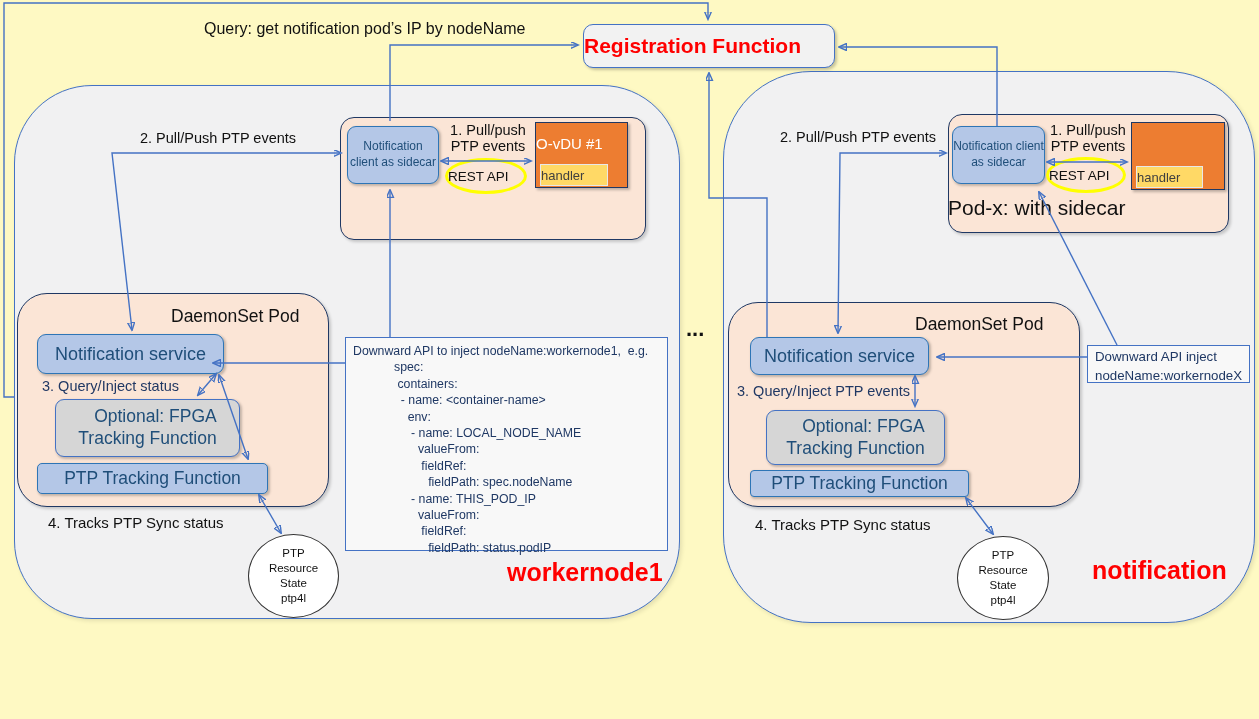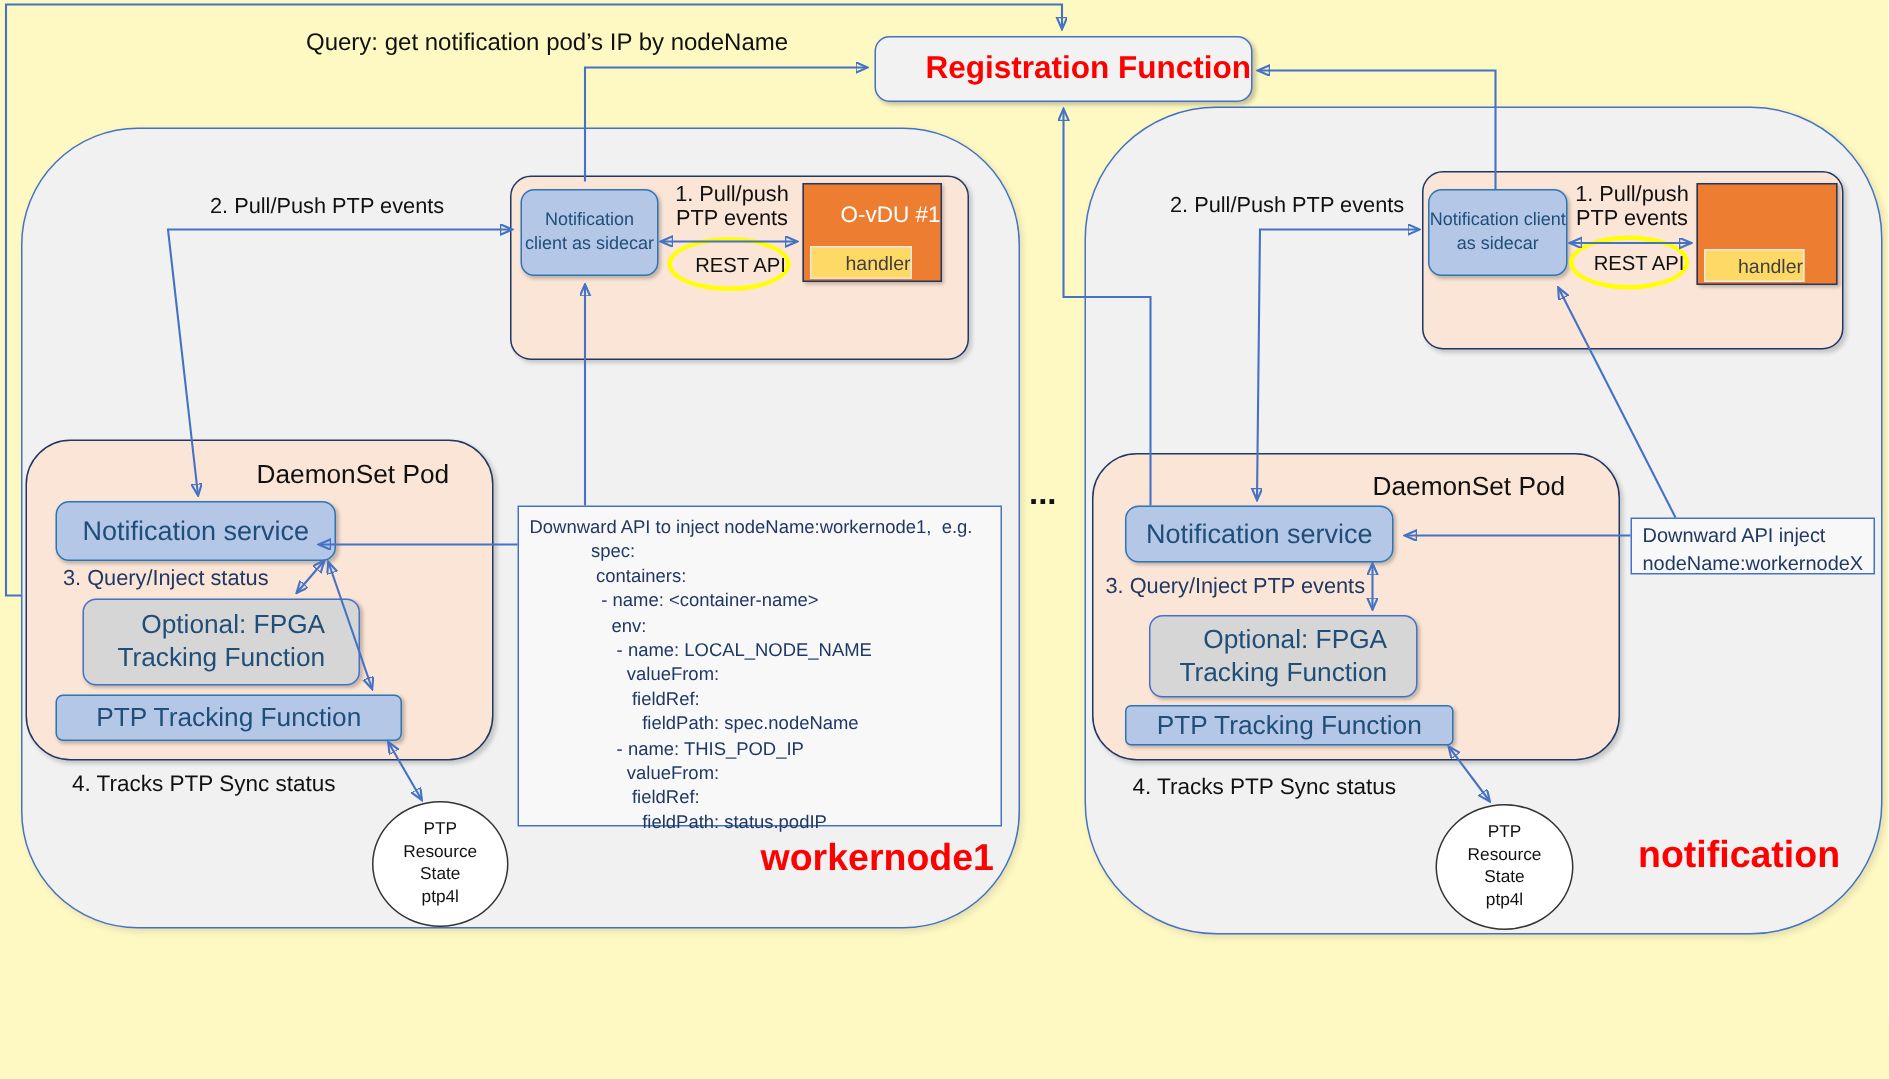--- a/index.html
+++ b/index.html
@@ -9,21 +9,21 @@
   .node{background:#f1f1f2;border:1.6px solid #4472c4;border-radius:80px;
         box-shadow:2px 2px 4px rgba(0,0,0,.10);}
   .peach{background:#fbe5d6;border:1.6px solid #1f3864;box-shadow:2px 2px 3px rgba(0,0,0,.18);}
   .bluebox{background:#b4c7e7;border:1.6px solid #2e75b6;color:#1f4e79;
            display:flex;align-items:center;justify-content:center;text-align:center;
            box-shadow:1.5px 1.5px 2.5px rgba(0,0,0,.22);}
   .graybox{background:#d6d6d6;border:1.4px solid #4472c4;color:#1f4e79;
            display:flex;align-items:center;justify-content:center;text-align:right;
            box-shadow:1.5px 1.5px 2.5px rgba(0,0,0,.22);white-space:pre-line;margin-left:16px;}
   .label{white-space:nowrap;}
-  .ctr{display:flex;align-items:center;justify-content:flex-end;text-align:center;}
+  .ctr{display:flex;align-items:center;justify-content:flex-start;text-align:center;}
   .note{background:#f8f8f8;border:1.2px solid #4472c4;color:#1f3864;}
   .circle{background:#ffffff;border:1.6px solid #333;border-radius:50%;
           display:flex;align-items:center;justify-content:center;text-align:center;
           white-space:pre-line;font-size:11.5px;line-height:1.3;color:#111;}
   .red{color:#ff0000;}
   svg.overlay{position:absolute;left:0;top:0;pointer-events:none;}
   svg.overlay path{fill:none;stroke:#4472c4;stroke-width:1.4;}
 </style>
 </head>
 <body>
@@ -80,20 +80,21 @@
                  - name: THIS_POD_IP
                    valueFrom:
                     fieldRef:
                       fieldPath: status.podIP</div>
 
   <div class="abs red label" style="left:507px;top:558px;font-size:25px;font-weight:600;">workernode1</div>
 
   <div class="abs label" style="left:780px;top:129px;font-size:14.5px;">2. Pull/Push PTP events</div>
 
   <div class="abs peach" style="left:948px;top:114px;width:279px;height:117px;border-radius:14px;"></div>
+  <div class="abs ctr" style="left:948px;top:196px;width:279px;font-size:21px;color:#111;">Pod-x: with sidecar</div>
   <div class="abs bluebox" style="left:952px;top:126px;width:91px;height:56px;border-radius:9px;font-size:12px;line-height:1.3;">Notification client as sidecar</div>
   <div class="abs ctr" style="left:1044px;top:122px;width:88px;font-size:14.5px;line-height:1.12;">1. Pull/push PTP events</div>
   <div class="abs ctr" style="left:1046px;top:157px;width:74px;height:30px;border:3px solid #ffff00;border-radius:50%;font-size:13.5px;">REST API</div>
   <div class="abs" style="left:1131px;top:122px;width:92px;height:66px;background:#ed7d31;border:1px solid #1f3864;box-shadow:1.5px 1.5px 2.5px rgba(0,0,0,.25);">
     <div class="abs ctr" style="left:4px;top:43px;width:65px;height:20px;background:#ffd966;border:1px solid #e8e8e8;font-size:13px;color:#404040;">handler</div>
   </div>
 
   <div class="abs peach" style="left:728px;top:302px;width:350px;height:203px;border-radius:30px;"></div>
   <div class="abs label" style="left:915px;top:314px;font-size:17.5px;color:#111;">DaemonSet Pod</div>
   <div class="abs bluebox" style="left:750px;top:337px;width:177px;height:36px;border-radius:9px;font-size:18px;">Notification service</div>

